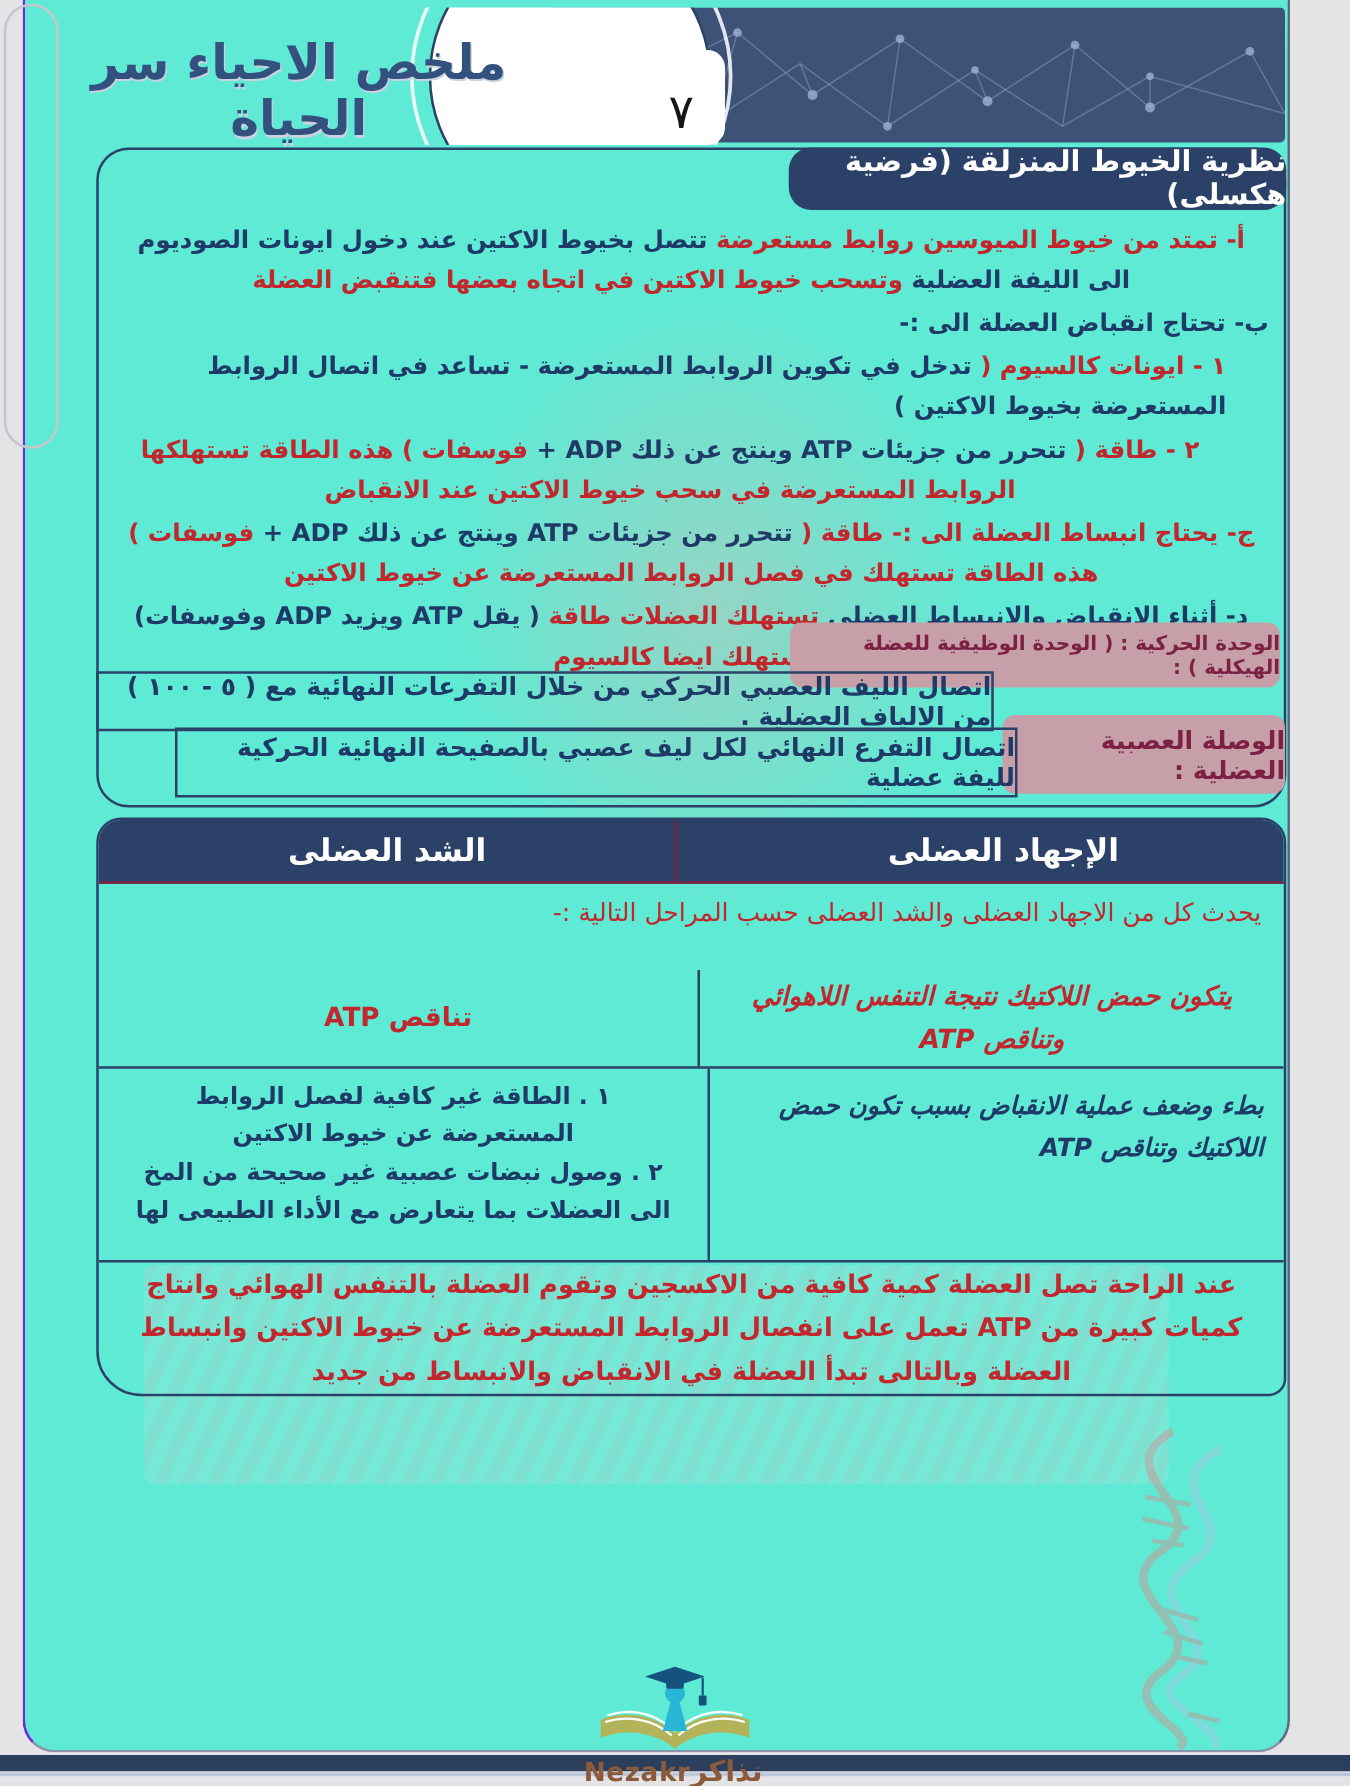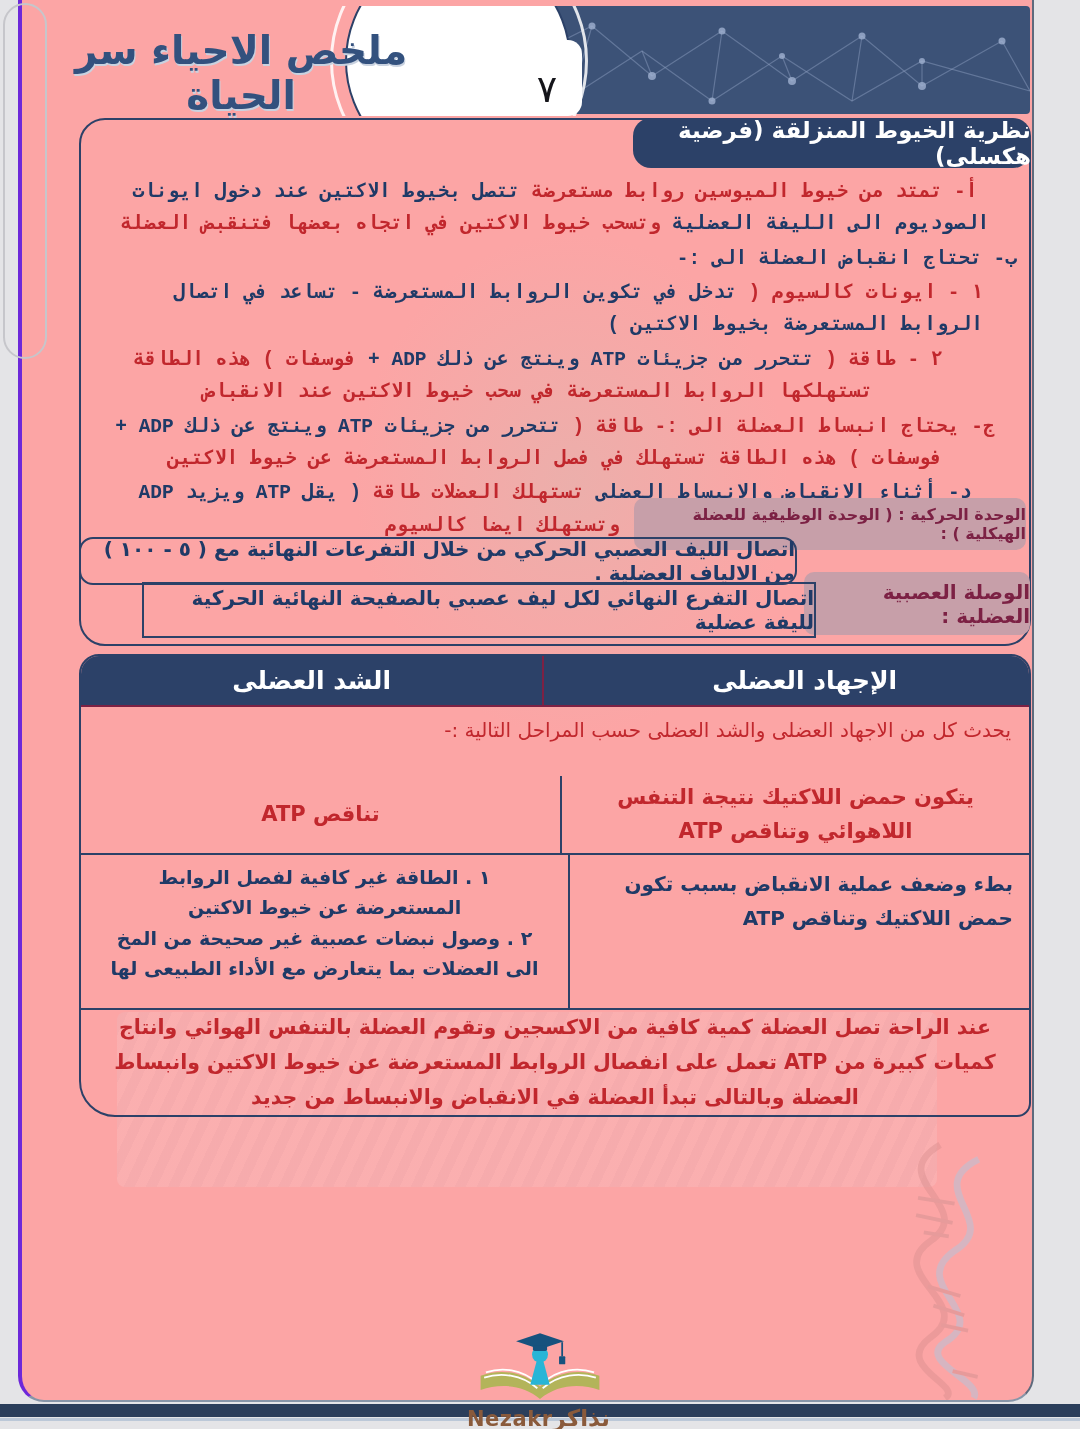--- a/index.html
+++ b/index.html
@@ -2,65 +2,65 @@
 <html lang="ar"><head>
 <meta charset="utf-8">
 <style>
   html,body{margin:0;padding:0;}
   body{width:1080px;height:1429px;background:#e4e4e7;font-family:"DejaVu Sans",sans-serif;overflow:hidden;position:relative;}
   .abs{position:absolute;}
 
   
   #stage{position:absolute;left:0;top:0;width:1080px;height:1429px;}
   .back-card{left:3px;top:3px;width:40px;height:352px;border:2px solid #c6c6cb;border-radius:22px;background:transparent;z-index:6;}
-  .page{left:18px;top:0;width:1010px;height:1400px;background:#fca5a5;border-right:2px solid #5d6a7d;border-left:4px solid #6d28d9;border-bottom:2px solid #8795a8;border-radius:0 0 26px 26px;z-index:1;overflow:hidden;}
+  .page{left:18px;top:0;width:1010px;height:1400px;background:#5eead4;border-right:2px solid #5d6a7d;border-left:2px solid #6d28d9;border-bottom:2px solid #8795a8;border-radius:0 0 26px 26px;z-index:1;overflow:hidden;}
 
   
   .banner{left:20px;top:6px;width:988px;height:110px;overflow:hidden;z-index:3;}
   .banner-blue{left:400px;right:0;top:0;bottom:2px;background:#3c5277;border-radius:4px;}
   .mesh{left:400px;top:0;width:588px;height:108px;}
   .arc-outer{left:288px;top:-74px;width:252px;height:252px;border:3px solid rgba(255,255,255,.85);border-radius:50%;}
   .arc-navy{left:303px;top:-58px;width:222px;height:222px;border:2px solid #2c4168;border-radius:50%;background:#fff;}
   .page-title{left:26px;top:28px;width:386px;text-align:center;font-size:39px;font-weight:800;color:#33517e;direction:rtl;text-shadow:1px 2px 0 #c9d2e0;z-index:4;}
   .page-tab{left:490px;top:40px;width:70px;height:76px;background:#fff;border-radius:14px;z-index:5;display:flex;align-items:flex-end;justify-content:center;}
   .page-tab span{font-size:38px;color:#15151a;font-weight:400;line-height:1.4;}
 
   
   .wm-head{left:330px;top:230px;width:440px;height:510px;border-radius:50%;background:radial-gradient(ellipse at center,rgba(216,186,178,.45),rgba(216,186,178,0) 70%);z-index:1;}
   .wm-shirt{left:95px;top:1012px;width:820px;height:175px;background:repeating-linear-gradient(115deg,rgba(228,190,196,.45) 0 10px,rgba(242,226,229,.3) 10px 20px);opacity:.55;border-radius:8px;z-index:1;}
 
   
   .theory-box{left:57px;top:118px;width:948px;height:524px;border:2px solid #2c4168;border-radius:26px;z-index:2;direction:rtl;}
   .theory-title{position:absolute;right:-2px;top:-2px;width:398px;height:50px;background:#2c4168;border-radius:18px;color:#fff;display:flex;align-items:center;justify-content:center;font-size:23px;font-weight:800;}
   .theory-items{position:absolute;top:56px;right:12px;left:12px;bottom:6px;font-size:19.5px;font-weight:700;line-height:1.66;}
-  .it{margin:0 0 2px 0;font-family:Liberation Mono, monospace;}
+  .it{margin:0 0 2px 0;}
   .it-c{text-align:center;}
   .it-r{text-align:right;}
   .sub{padding-right:34px;}
   .seg-red{color:#c1272d;}
   .seg-navy{color:#1f3a67;}
 
   
   .def-label{background:#c79fa9;border-radius:10px;color:#7c2144;font-weight:800;display:flex;align-items:center;justify-content:center;direction:rtl;z-index:3;}
   .def1-label{left:612px;top:498px;width:392px;height:52px;font-size:16px;}
   .def2-label{left:782px;top:572px;width:226px;height:63px;font-size:20px;}
   .def-box{border:2px solid #2c4168;color:#1f3a67;font-weight:800;display:flex;align-items:center;justify-content:center;direction:rtl;z-index:3;background:transparent;}
-  .def1-box{left:57px;top:537px;width:714px;height:44px;font-size:20px;border-radius:14px;}
+  .def1-box{left:57px;top:537px;width:714px;height:44px;font-size:20px;}
   .def2-box{left:120px;top:582px;width:670px;height:52px;font-size:20px;}
 
   
   .mtable{left:57px;top:654px;width:948px;height:459px;border:2px solid #2c4168;border-radius:20px 20px 14px 36px;overflow:hidden;z-index:2;direction:rtl;display:flex;flex-direction:column;background:transparent;}
   .t-head{height:49px;background:#2c4168;display:flex;border-bottom:2px solid #7c2144;flex:none;}
   .t-head .c-r,.t-head .c-l{display:flex;align-items:center;justify-content:center;color:#fff;font-size:25px;font-weight:800;}
   .c-r{width:49.3%;padding-left:36px;}
   .c-l{width:50.7%;}
   .t-head .c-r{border-left:2px solid #7c2144;}
   .t-row{display:flex;border-bottom:2px solid #2c4168;flex:none;}
   .t-row:last-child{border-bottom:none;}
-  .t-row .c-r{border-left:2px solid #2c4168;}
+  .t-row .c-r{border-left:2px solid #2c4168;font-style:italic;}
   .row-intro{height:97px;display:block;padding:6px 18px 0 12px;font-weight:400;line-height:1.7;text-align:right;}
   .row-intro .r1{color:#c1272d;font-size:20px;}
   .row-intro .r2{color:#1f3a67;font-size:20px;}
   .row2{height:77px;}
   .row2 .cell{display:flex;align-items:center;justify-content:center;color:#c1272d;font-weight:800;font-size:21px;text-align:center;padding:4px 22px;line-height:1.6;}
   .row3{height:153px;}
   .row3 .c-r{padding:12px 16px;color:#1f3a67;font-weight:800;font-size:20px;text-align:right;line-height:1.7;}
   .row3 .c-l{padding:8px 24px;color:#1f3a67;font-weight:800;font-size:19px;line-height:1.55;}
   .row3 .c-l div{text-align:center;margin-bottom:2px;}
   .row4{flex:1;display:flex;align-items:center;justify-content:center;color:#c1272d;font-weight:800;font-size:20.5px;text-align:center;line-height:1.7;padding:0 30px;}

